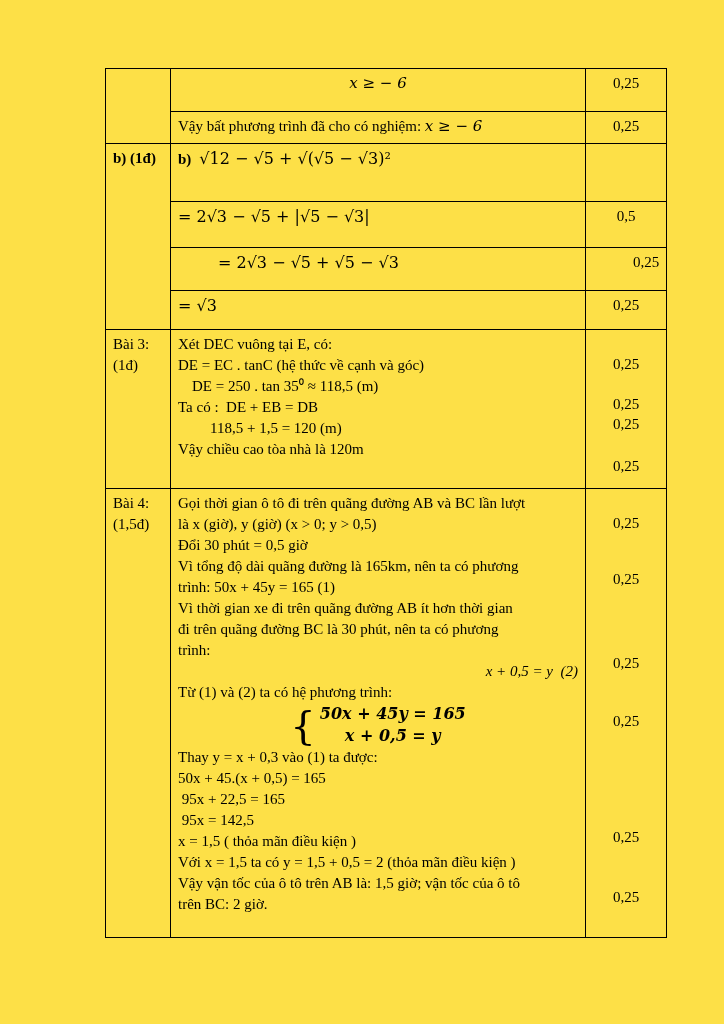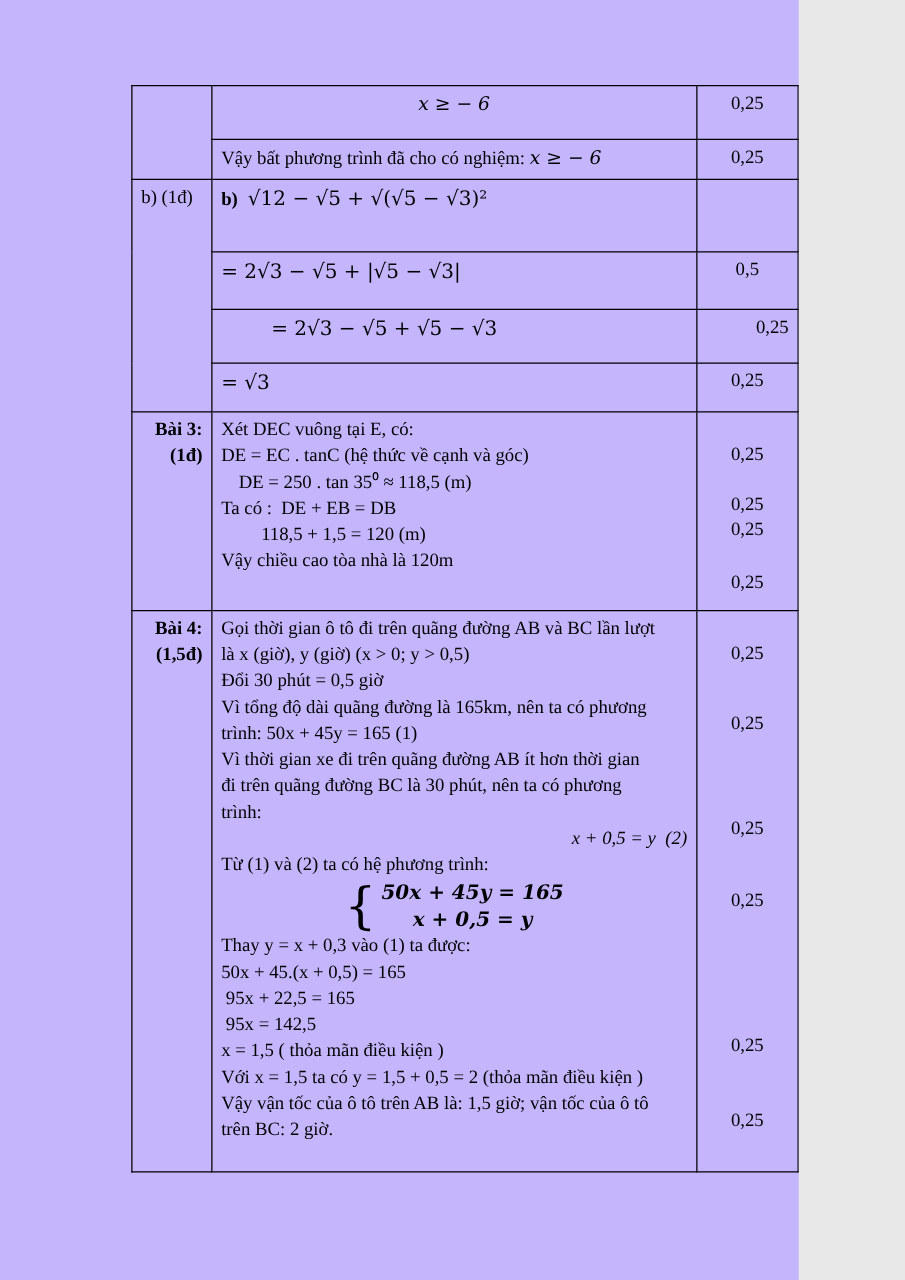--- a/index.html
+++ b/index.html
@@ -1,19 +1,19 @@
 <!DOCTYPE html>
 <html><head>
 <meta charset="utf-8">
 <style>
   html,body{margin:0;padding:0;background:#e8e8e8;}
   .sheet{
     position:relative;
-    width:639px;height:1024px;
-    background:#c4b5fd;
+    width:724px;height:1024px;
+    background:#fde047;
     font-family:"Liberation Serif", serif;
     color:#000;
     overflow:hidden;
   }
   table.answer-table{
     position:absolute;left:105px;top:68px;
     border-collapse:collapse;table-layout:fixed;
   }
   col.c-label{width:65px;}
   col.c-content{width:415px;}
@@ -27,23 +27,23 @@
   }
   tr.r1 td{height:34px;}
   tr.r2 td{height:23px;}
   tr.b1 td{height:49px;}
   tr.b2 td{height:37px;}
   tr.b3 td{height:34px;padding-left:47px;}
   tr.b4 td{height:30px;}
   tr.bai3 td{height:150px;}
   tr.bai4 td{height:440px;}
 
-  .label-cell{font-weight:bold;text-align:right;}
+  .label-cell{font-weight:normal;text-align:left;}
   .label-cell .lbl-line{display:block;}
-  .b-label-cell{font-weight:normal;text-align:left;}
+  .b-label-cell{font-weight:bold;text-align:left;}
   .points-cell{text-align:center;}
   .points-rel{position:relative;}
   .pt{position:absolute;left:0;width:100%;text-align:center;}
 
   .math{font-style:italic;font-family:"DejaVu Serif", serif;}
   .math-center{text-align:center;}
   .mathline{font-family:"DejaVu Serif", serif;font-size:16px;}
   .b-lead{font-weight:bold;margin-right:8px;}
 
   .line{white-space:pre-wrap;}

